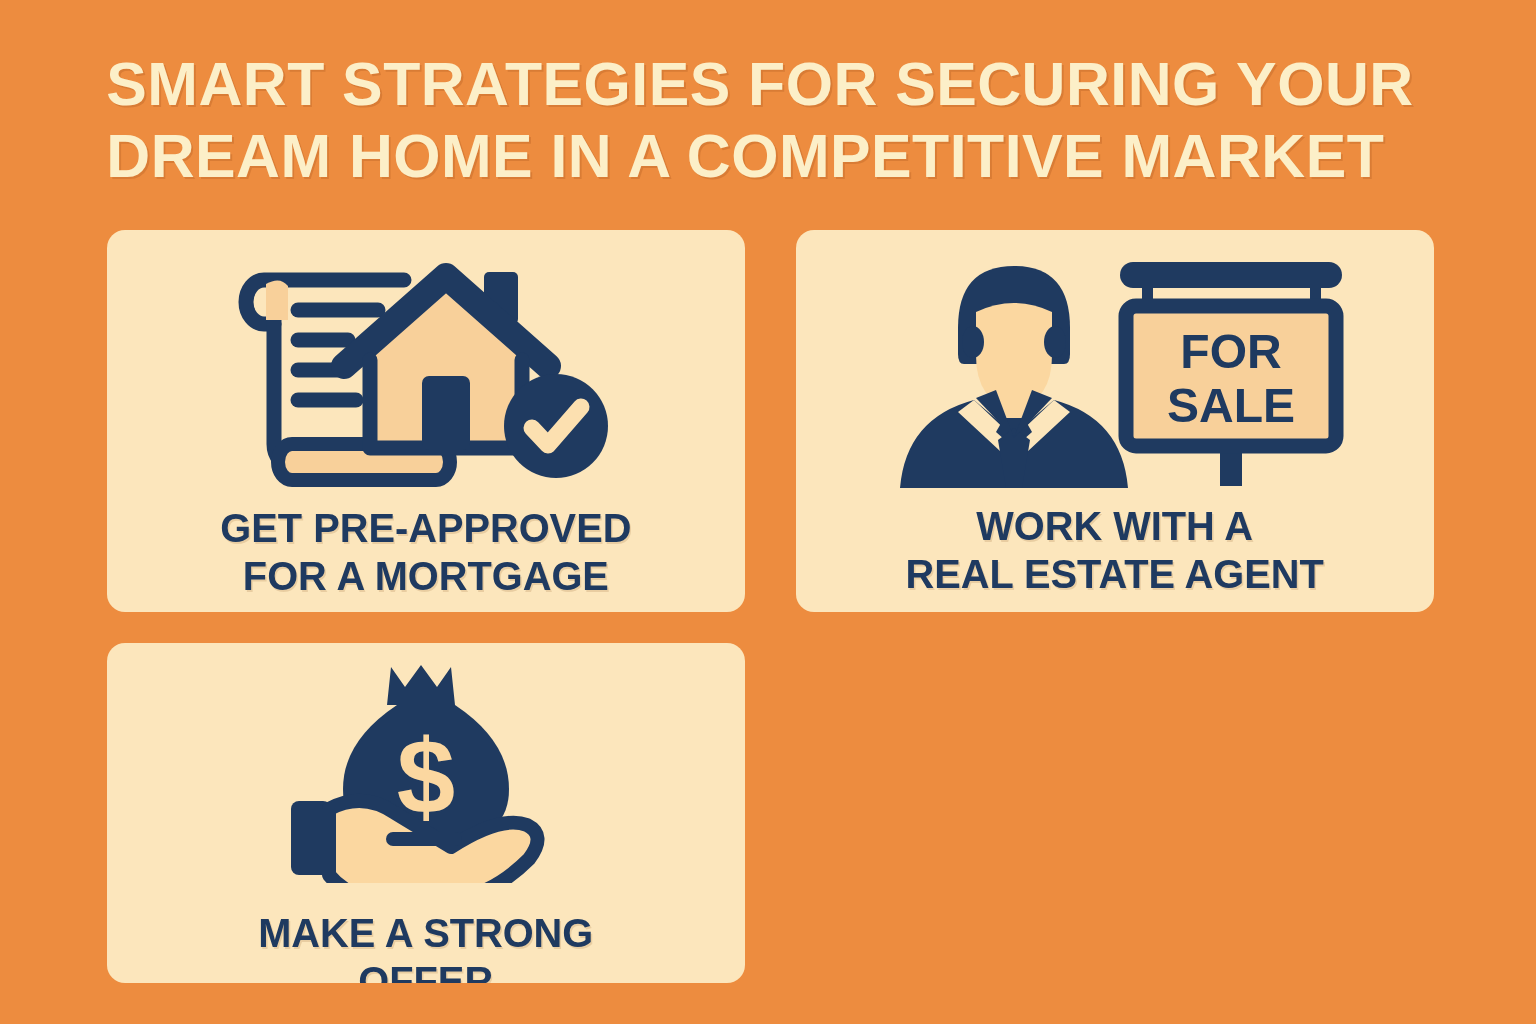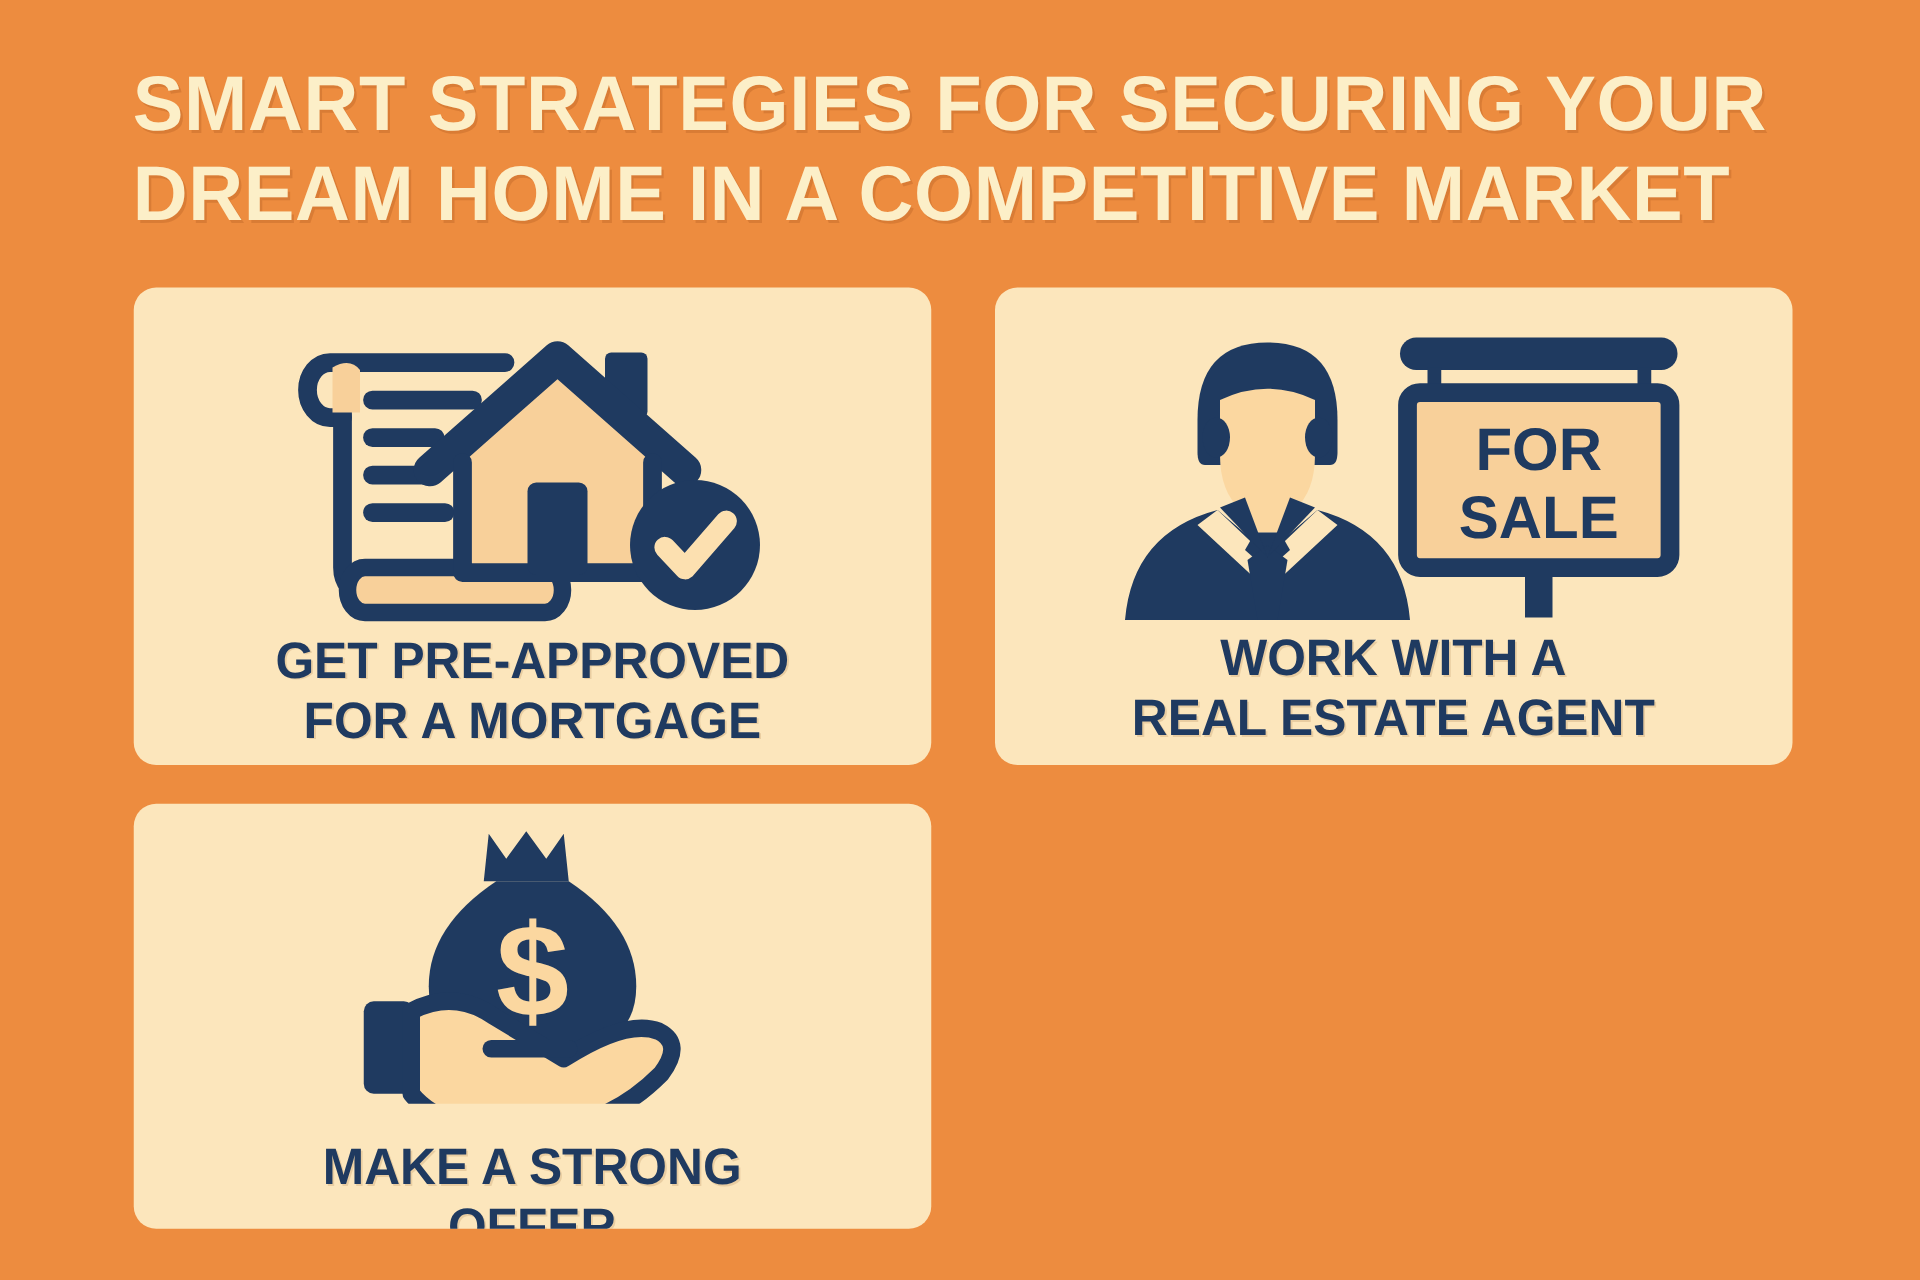--- a/index.html
+++ b/index.html
@@ -52,21 +52,21 @@
     position:relative;
     display:flex;
     flex-direction:column;
     align-items:center;
     justify-content:flex-start;
     overflow:hidden;
   }
   .card-icon {
     flex:0 0 auto;
     display:flex;
-    align-items:flex-end;
+    align-items:flex-start;
     justify-content:center;
   }
   .card-label {
     color:#1F3A60;
     font-family:"Liberation Sans", sans-serif;
     font-weight:bold;
     font-size:41px;
     line-height:48px;
     text-align:center;
     letter-spacing:0px;

